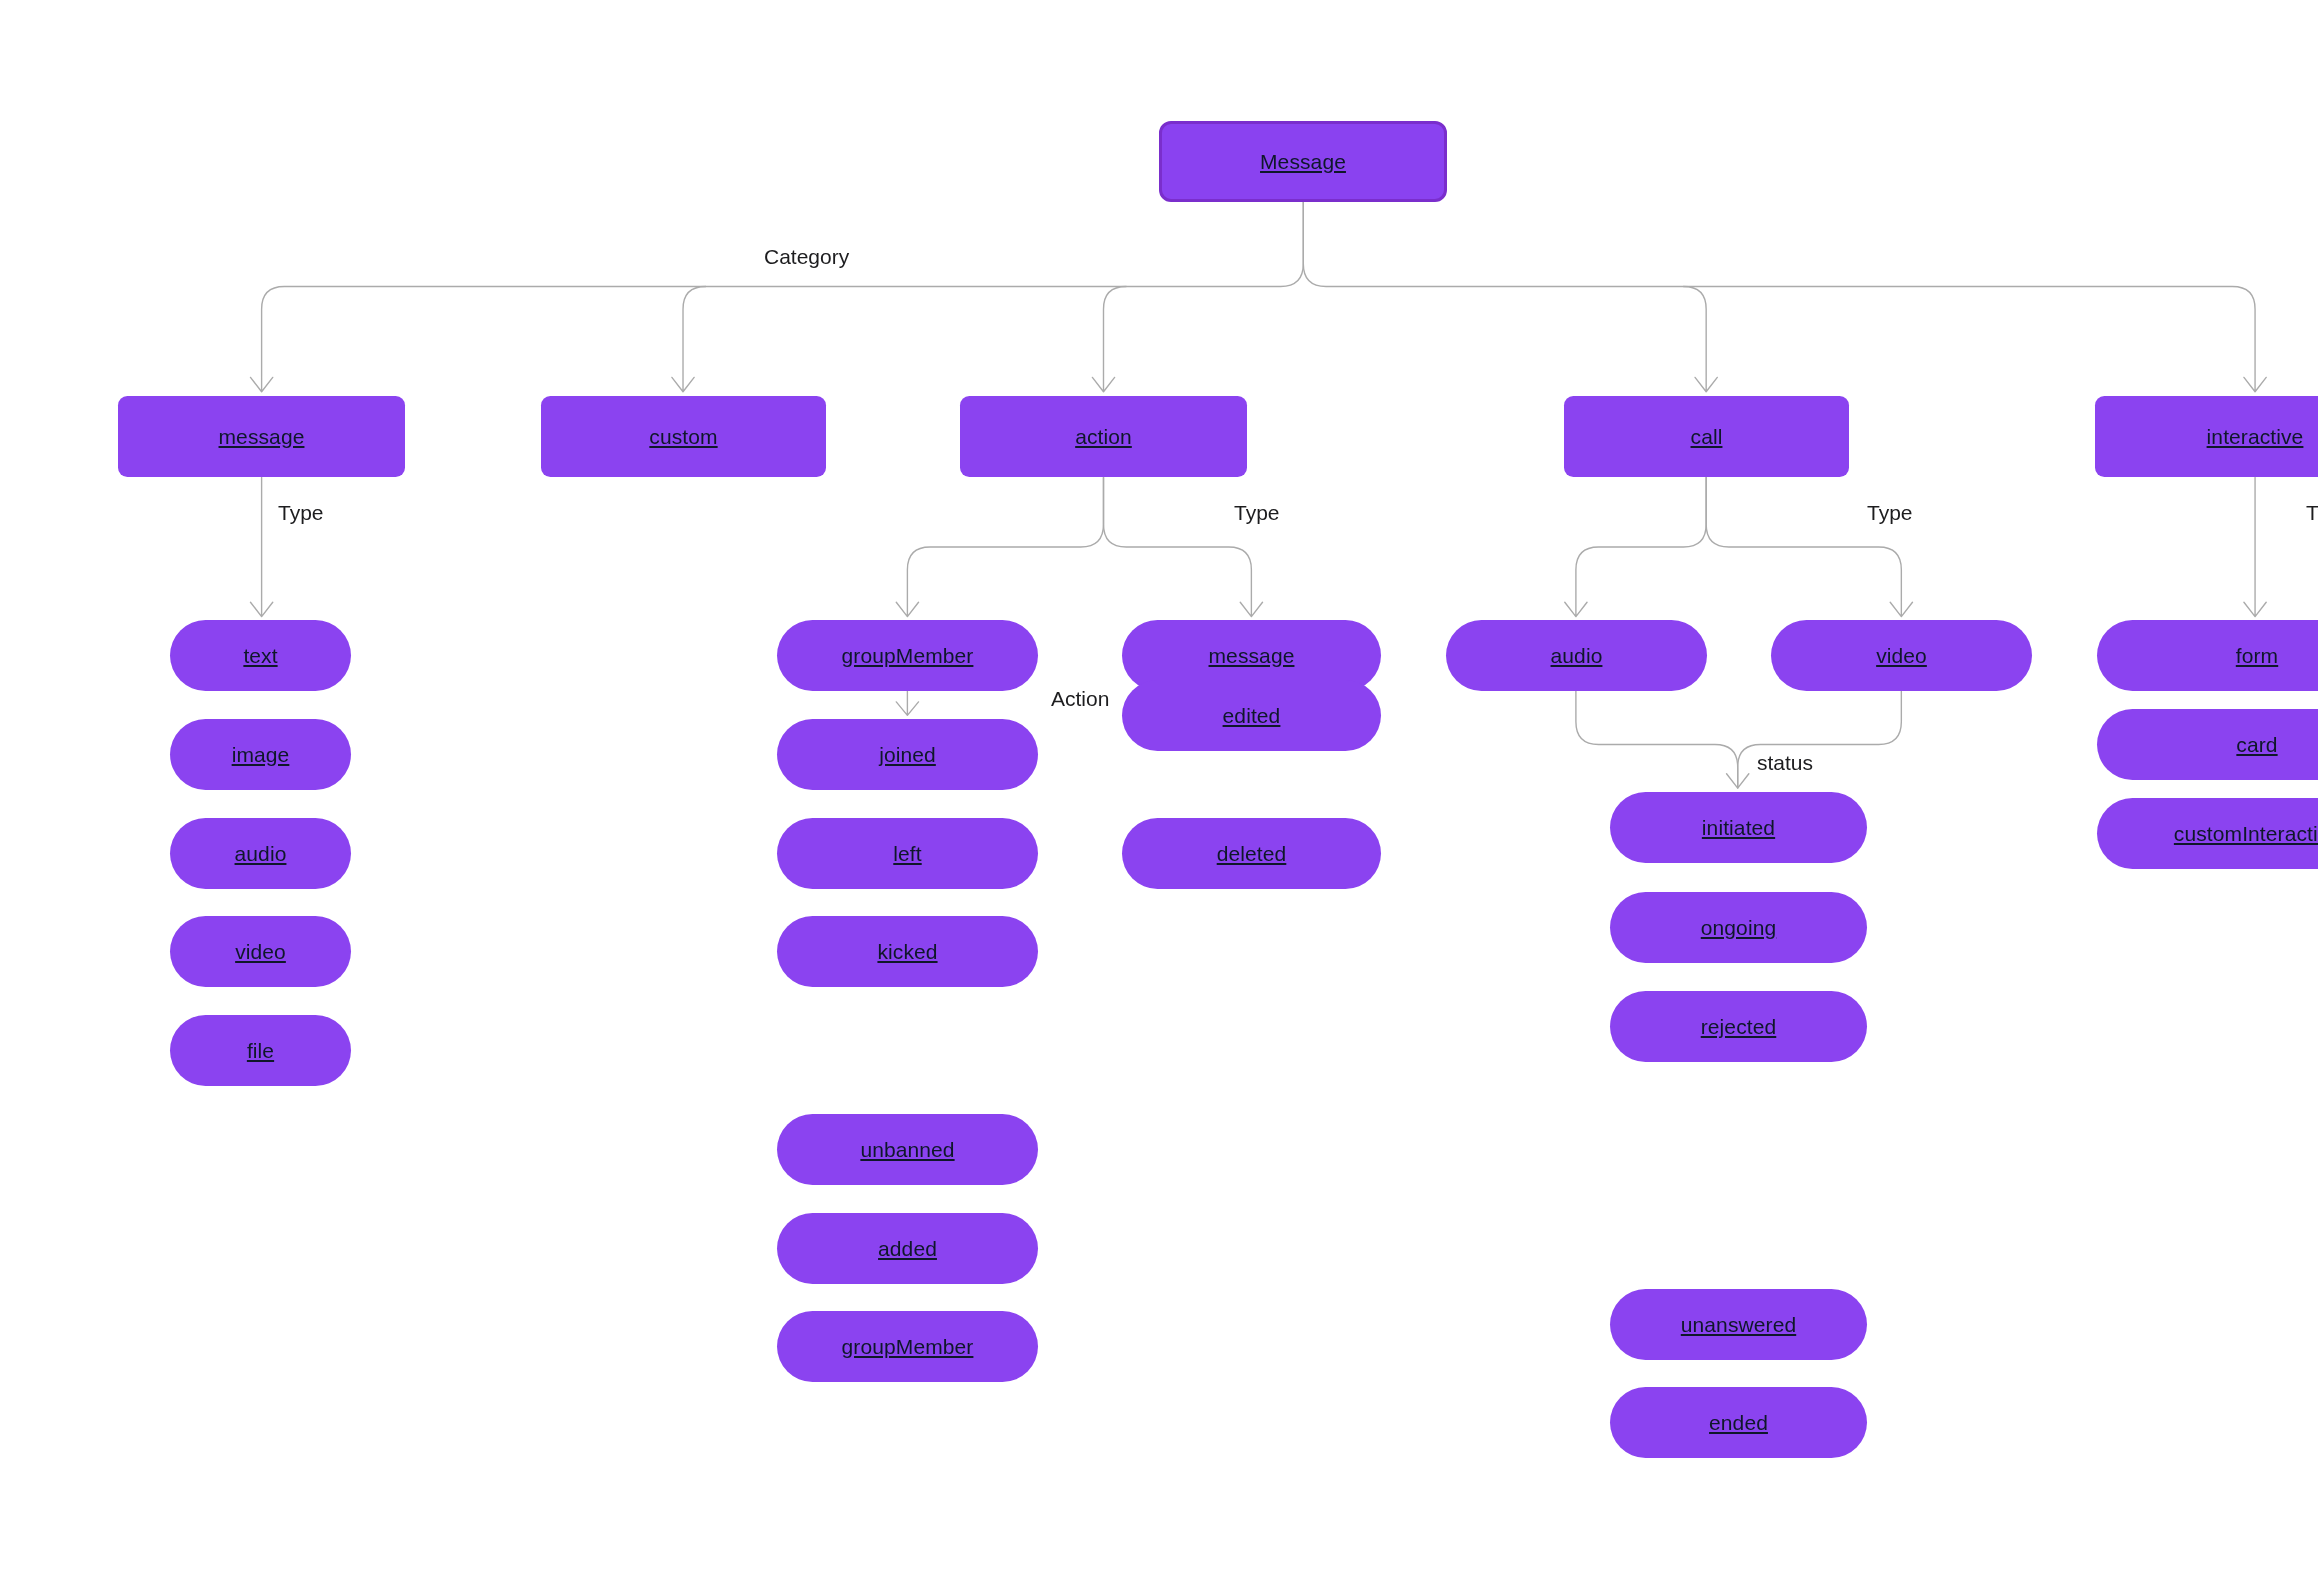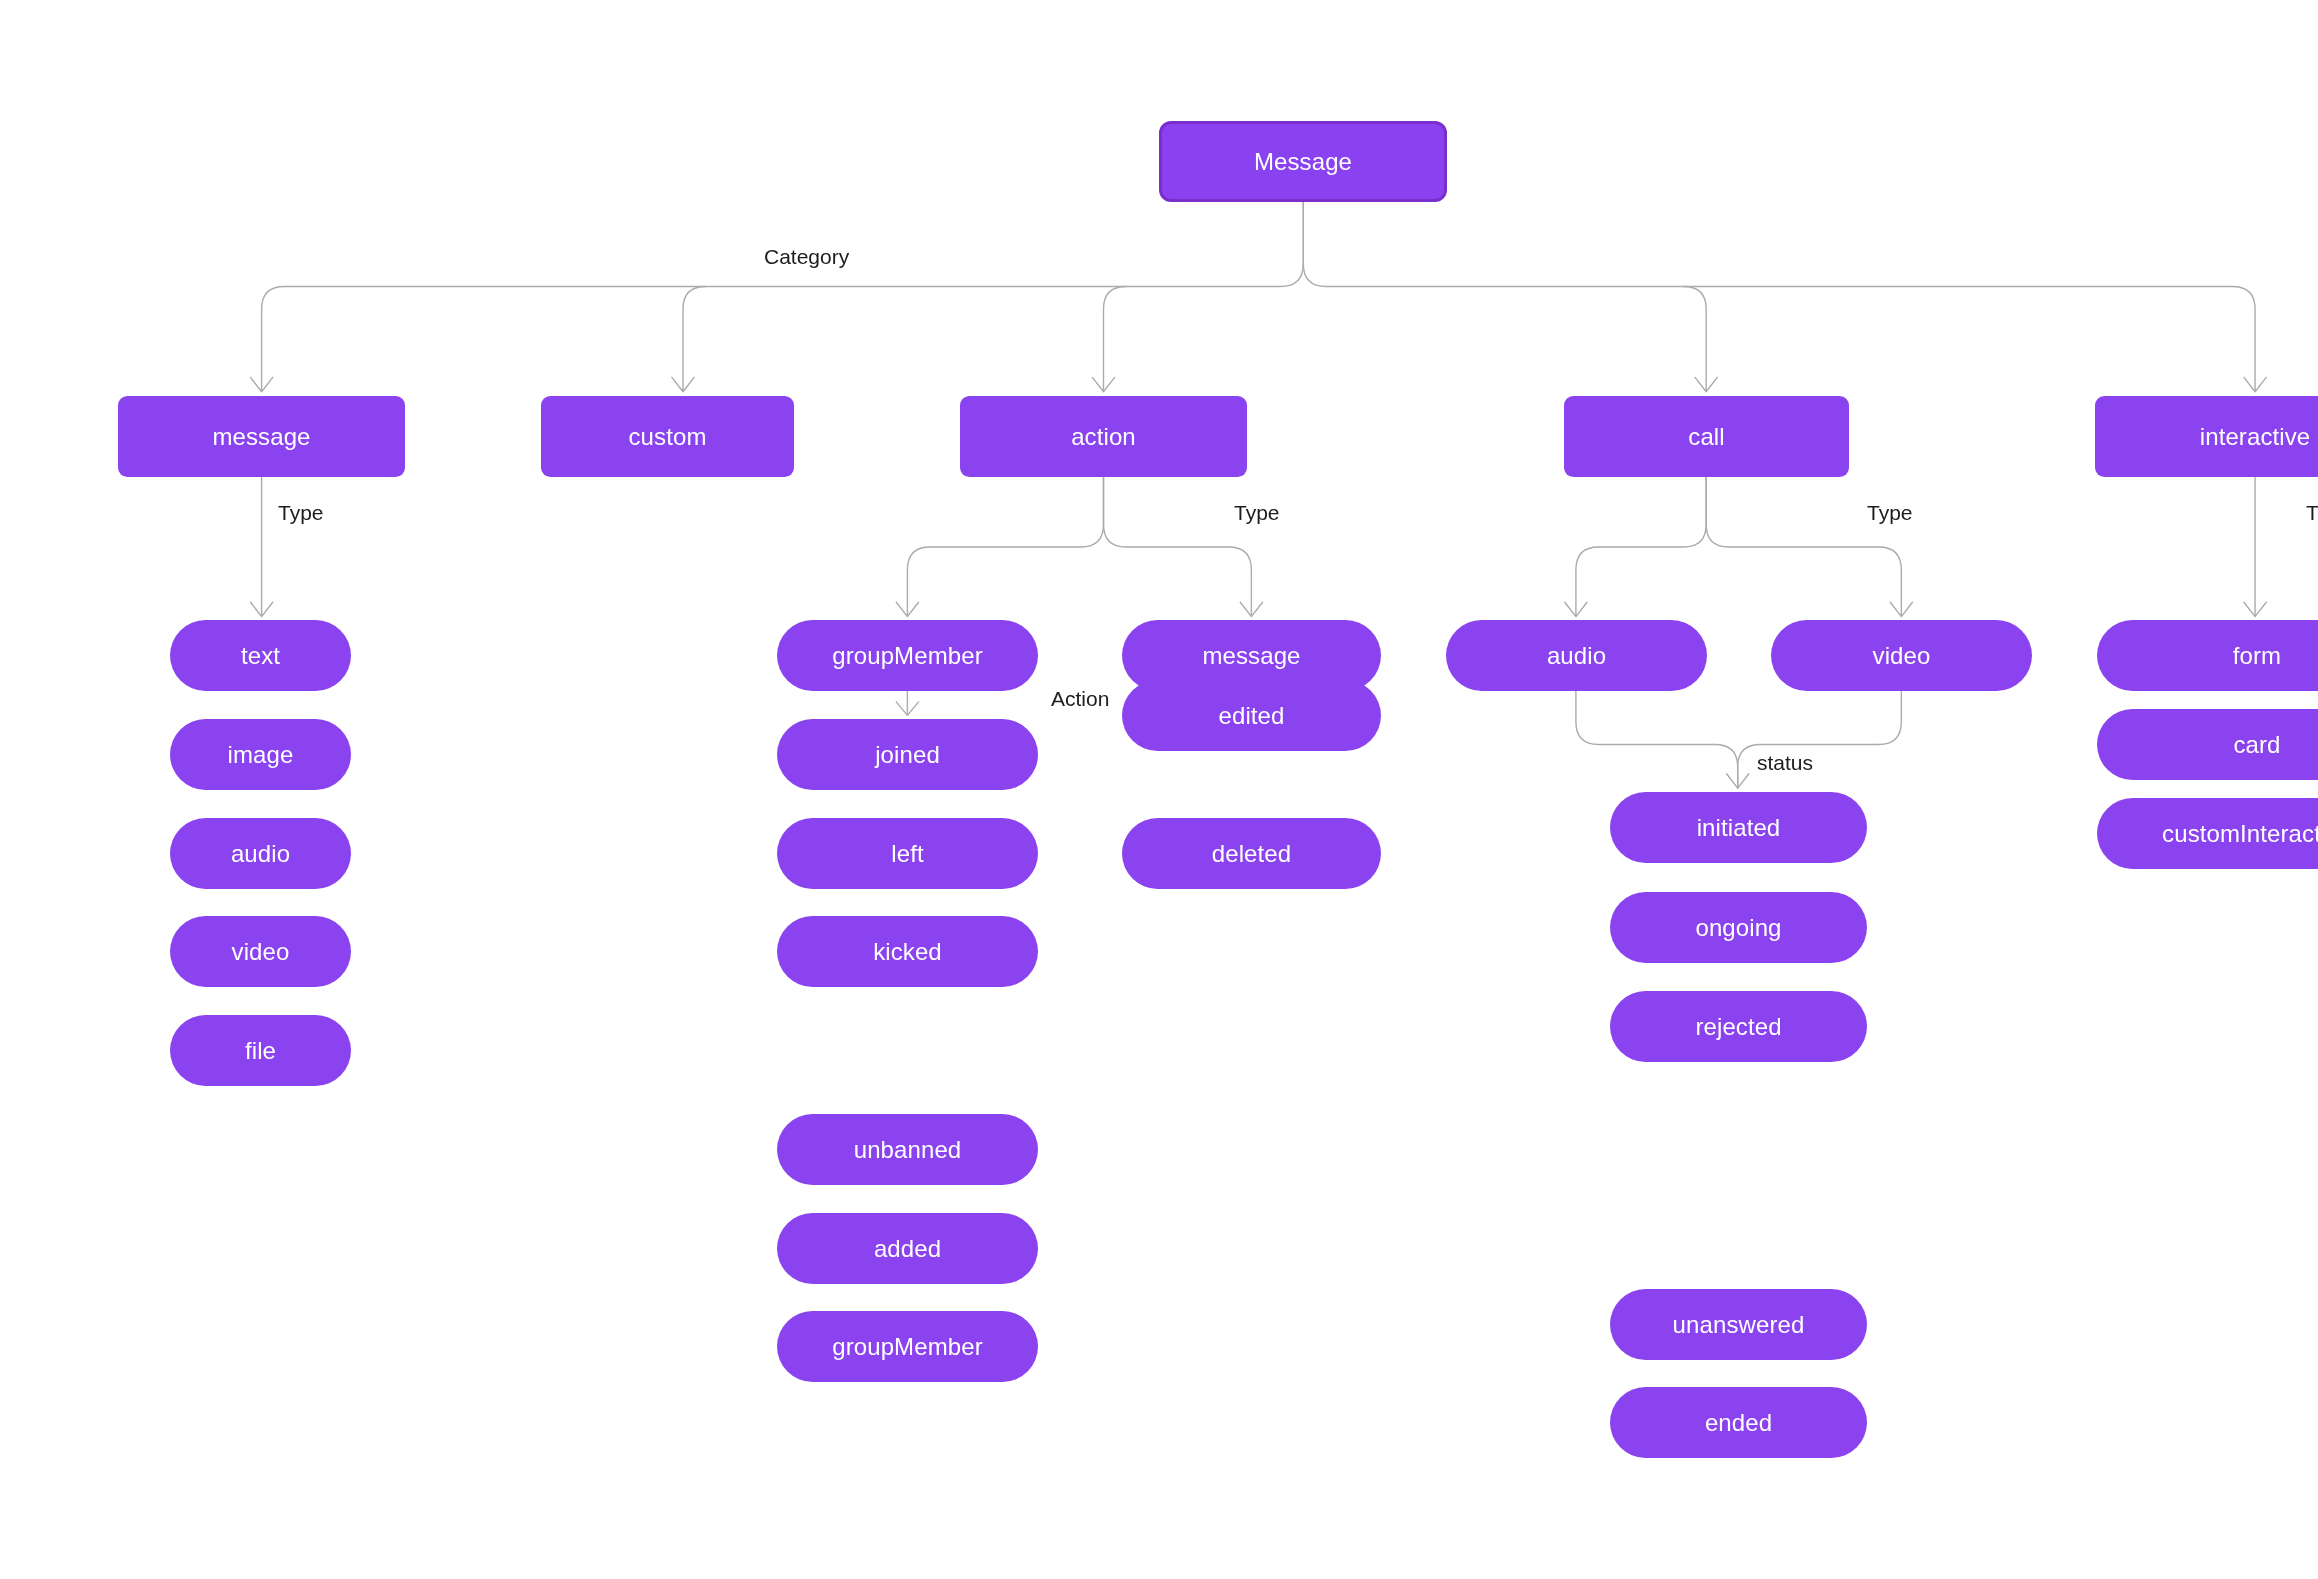--- a/index.html
+++ b/index.html
@@ -28,26 +28,27 @@
     stroke: #ABABAB;
     stroke-width: 3;
     stroke-linecap: round;
     stroke-linejoin: round;
   }
   .node {
     position: absolute;
     display: flex;
     align-items: center;
     justify-content: center;
-    color: #ffffff;
-    font-size: 24px;
+    color: #0f172a;
+    font-size: 21px;
     font-weight: 500;
     letter-spacing: 0.1px;
     box-sizing: border-box;
     white-space: nowrap;
+    text-decoration: underline;
   }
   .root {
     background: #8A42F0;
     border: 3.2px solid #7A2ECC;
     border-radius: 12px;
     height: 81px;
   }
   .box {
     background: #8B43F0;
     border-radius: 9.3px;
@@ -101,21 +102,21 @@
   <div class="lbl" style="left:278px;  top:502px;">Type</div>
   <div class="lbl" style="left:1234px; top:502px;">Type</div>
   <div class="lbl" style="left:1867px; top:502px;">Type</div>
   <div class="lbl" style="left:2306px; top:502px;">Type</div>
   <div class="lbl" style="left:1051px; top:688px;">Action</div>
   <div class="lbl" style="left:1757px; top:752px;">status</div>
 
   <div class="node root" style="left:1159px; top:121px; width:288px;">Message</div>
 
   <div class="node box" style="left:118px;  top:396px; width:287px;">message</div>
-  <div class="node box" style="left:541px; top:396px; width:253px;">custom</div>
+  <div class="node box" style="left:541px; top:396px; width:285px;">custom</div>
   <div class="node box" style="left:960px; top:396px; width:287px;">action</div>
   <div class="node box" style="left:1564px; top:396px; width:285px;">call</div>
   <div class="node box" style="left:2095px; top:396px; width:320px;">interactive</div>
 
   <div class="node pill" style="left:170px; top:620px; width:181px;">text</div>
   <div class="node pill" style="left:170px; top:719px; width:181px;">image</div>
   <div class="node pill" style="left:170px; top:818px; width:181px;">audio</div>
   <div class="node pill" style="left:170px; top:916px; width:181px;">video</div>
   <div class="node pill" style="left:170px; top:1015px; width:181px;">file</div>
 

